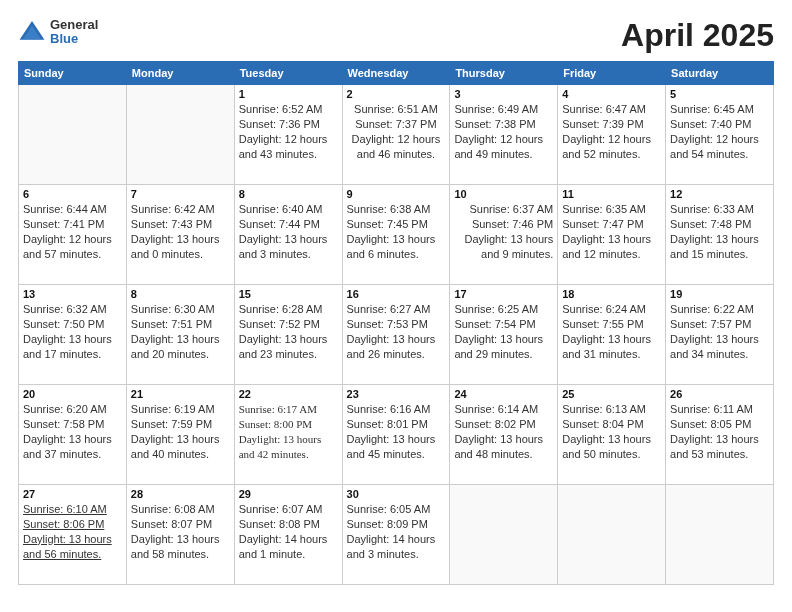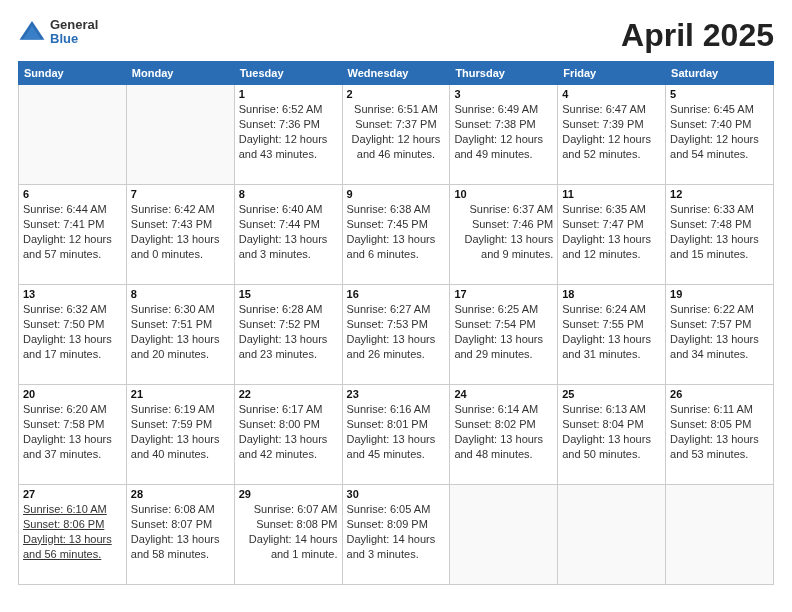--- a/index.html
+++ b/index.html
@@ -257,21 +257,21 @@
 Daylight: 13 hours and 37 minutes.</div>
           </td>
           <td>
             <div class="day-num">21</div>
             <div class="day-info" style="white-space: pre-line;">Sunrise: 6:19 AM
 Sunset: 7:59 PM
 Daylight: 13 hours and 40 minutes.</div>
           </td>
           <td>
             <div class="day-num">22</div>
-            <div class="day-info" style="white-space: pre-line;">Sunrise: 6:17 AM
+            <div class="day-info" style="white-space: pre-line; font-family: Liberation Serif, serif;">Sunrise: 6:17 AM
 Sunset: 8:00 PM
 Daylight: 13 hours and 42 minutes.</div>
           </td>
           <td>
             <div class="day-num">23</div>
             <div class="day-info" style="white-space: pre-line;">Sunrise: 6:16 AM
 Sunset: 8:01 PM
 Daylight: 13 hours and 45 minutes.</div>
           </td>
           <td>
@@ -301,21 +301,21 @@
 Daylight: 13 hours and 56 minutes.</div>
           </td>
           <td>
             <div class="day-num">28</div>
             <div class="day-info" style="white-space: pre-line;">Sunrise: 6:08 AM
 Sunset: 8:07 PM
 Daylight: 13 hours and 58 minutes.</div>
           </td>
           <td>
             <div class="day-num">29</div>
-            <div class="day-info" style="white-space: pre-line; text-align: right;">Sunrise: 6:07 AM
+            <div class="day-info" style="white-space: pre-line;">Sunrise: 6:07 AM
 Sunset: 8:08 PM
 Daylight: 14 hours and 1 minute.</div>
           </td>
           <td>
             <div class="day-num">30</div>
             <div class="day-info" style="white-space: pre-line;">Sunrise: 6:05 AM
 Sunset: 8:09 PM
 Daylight: 14 hours and 3 minutes.</div>
           </td>
           <td class="empty"></td>

